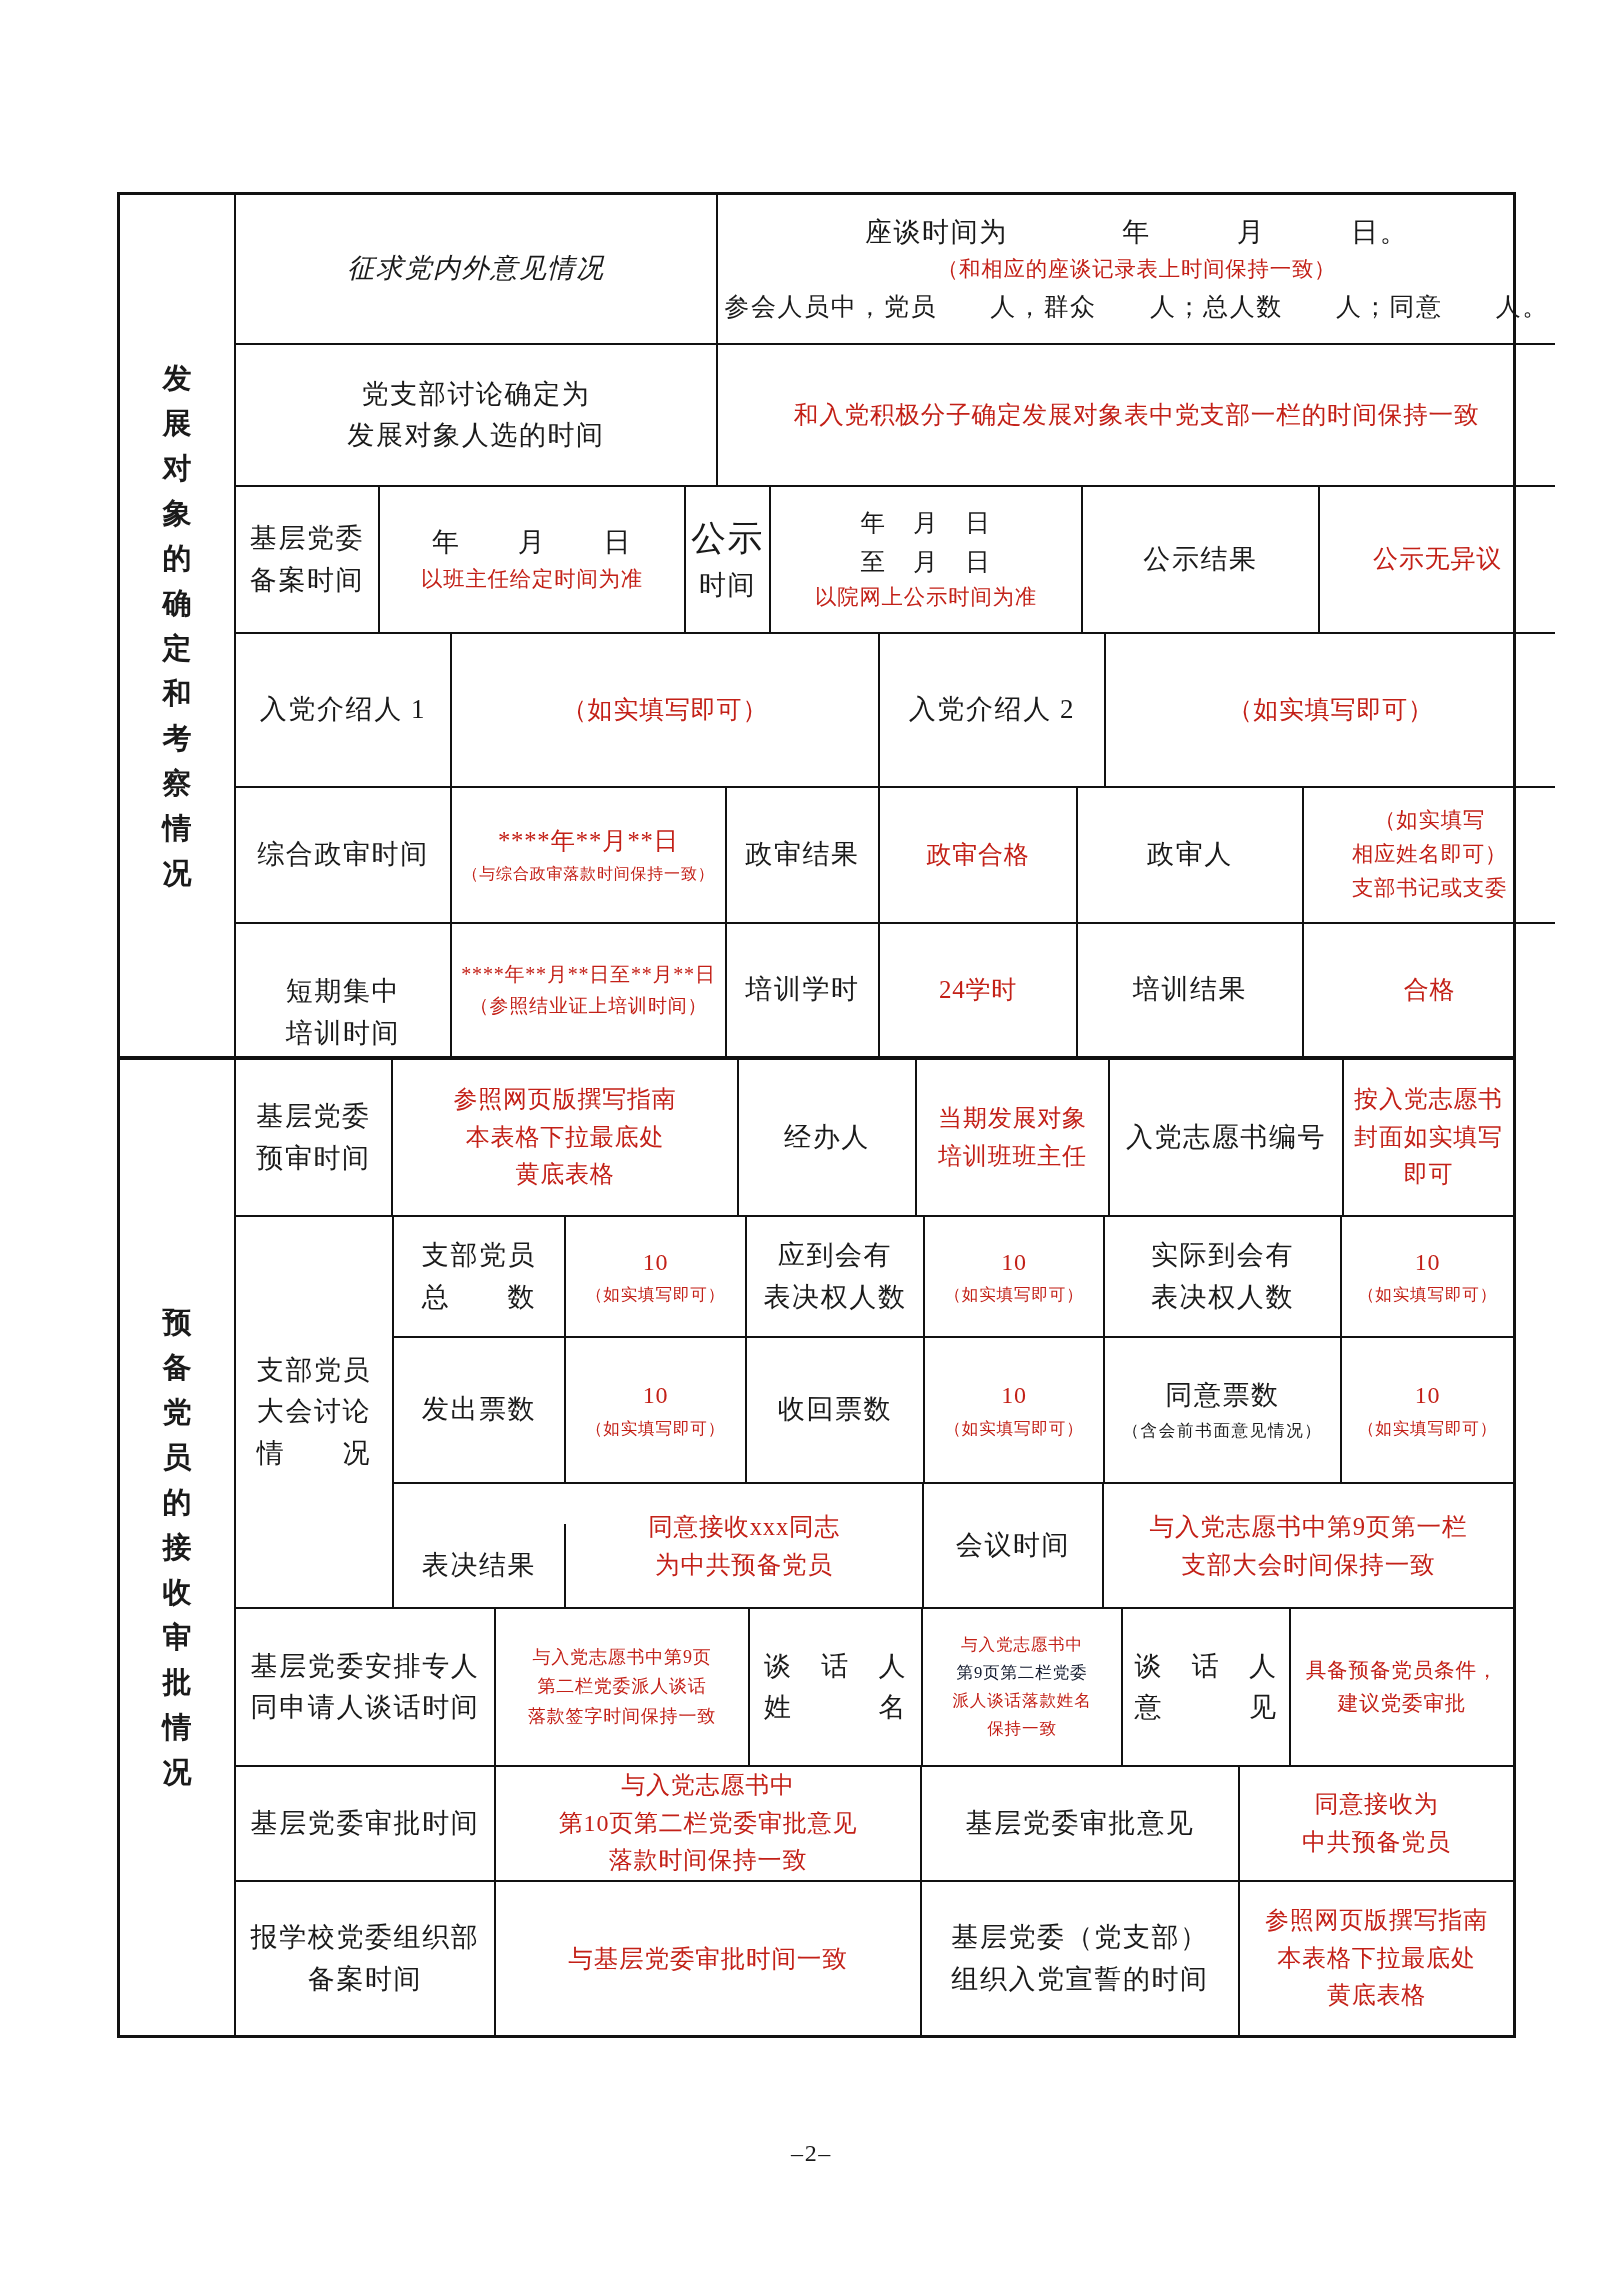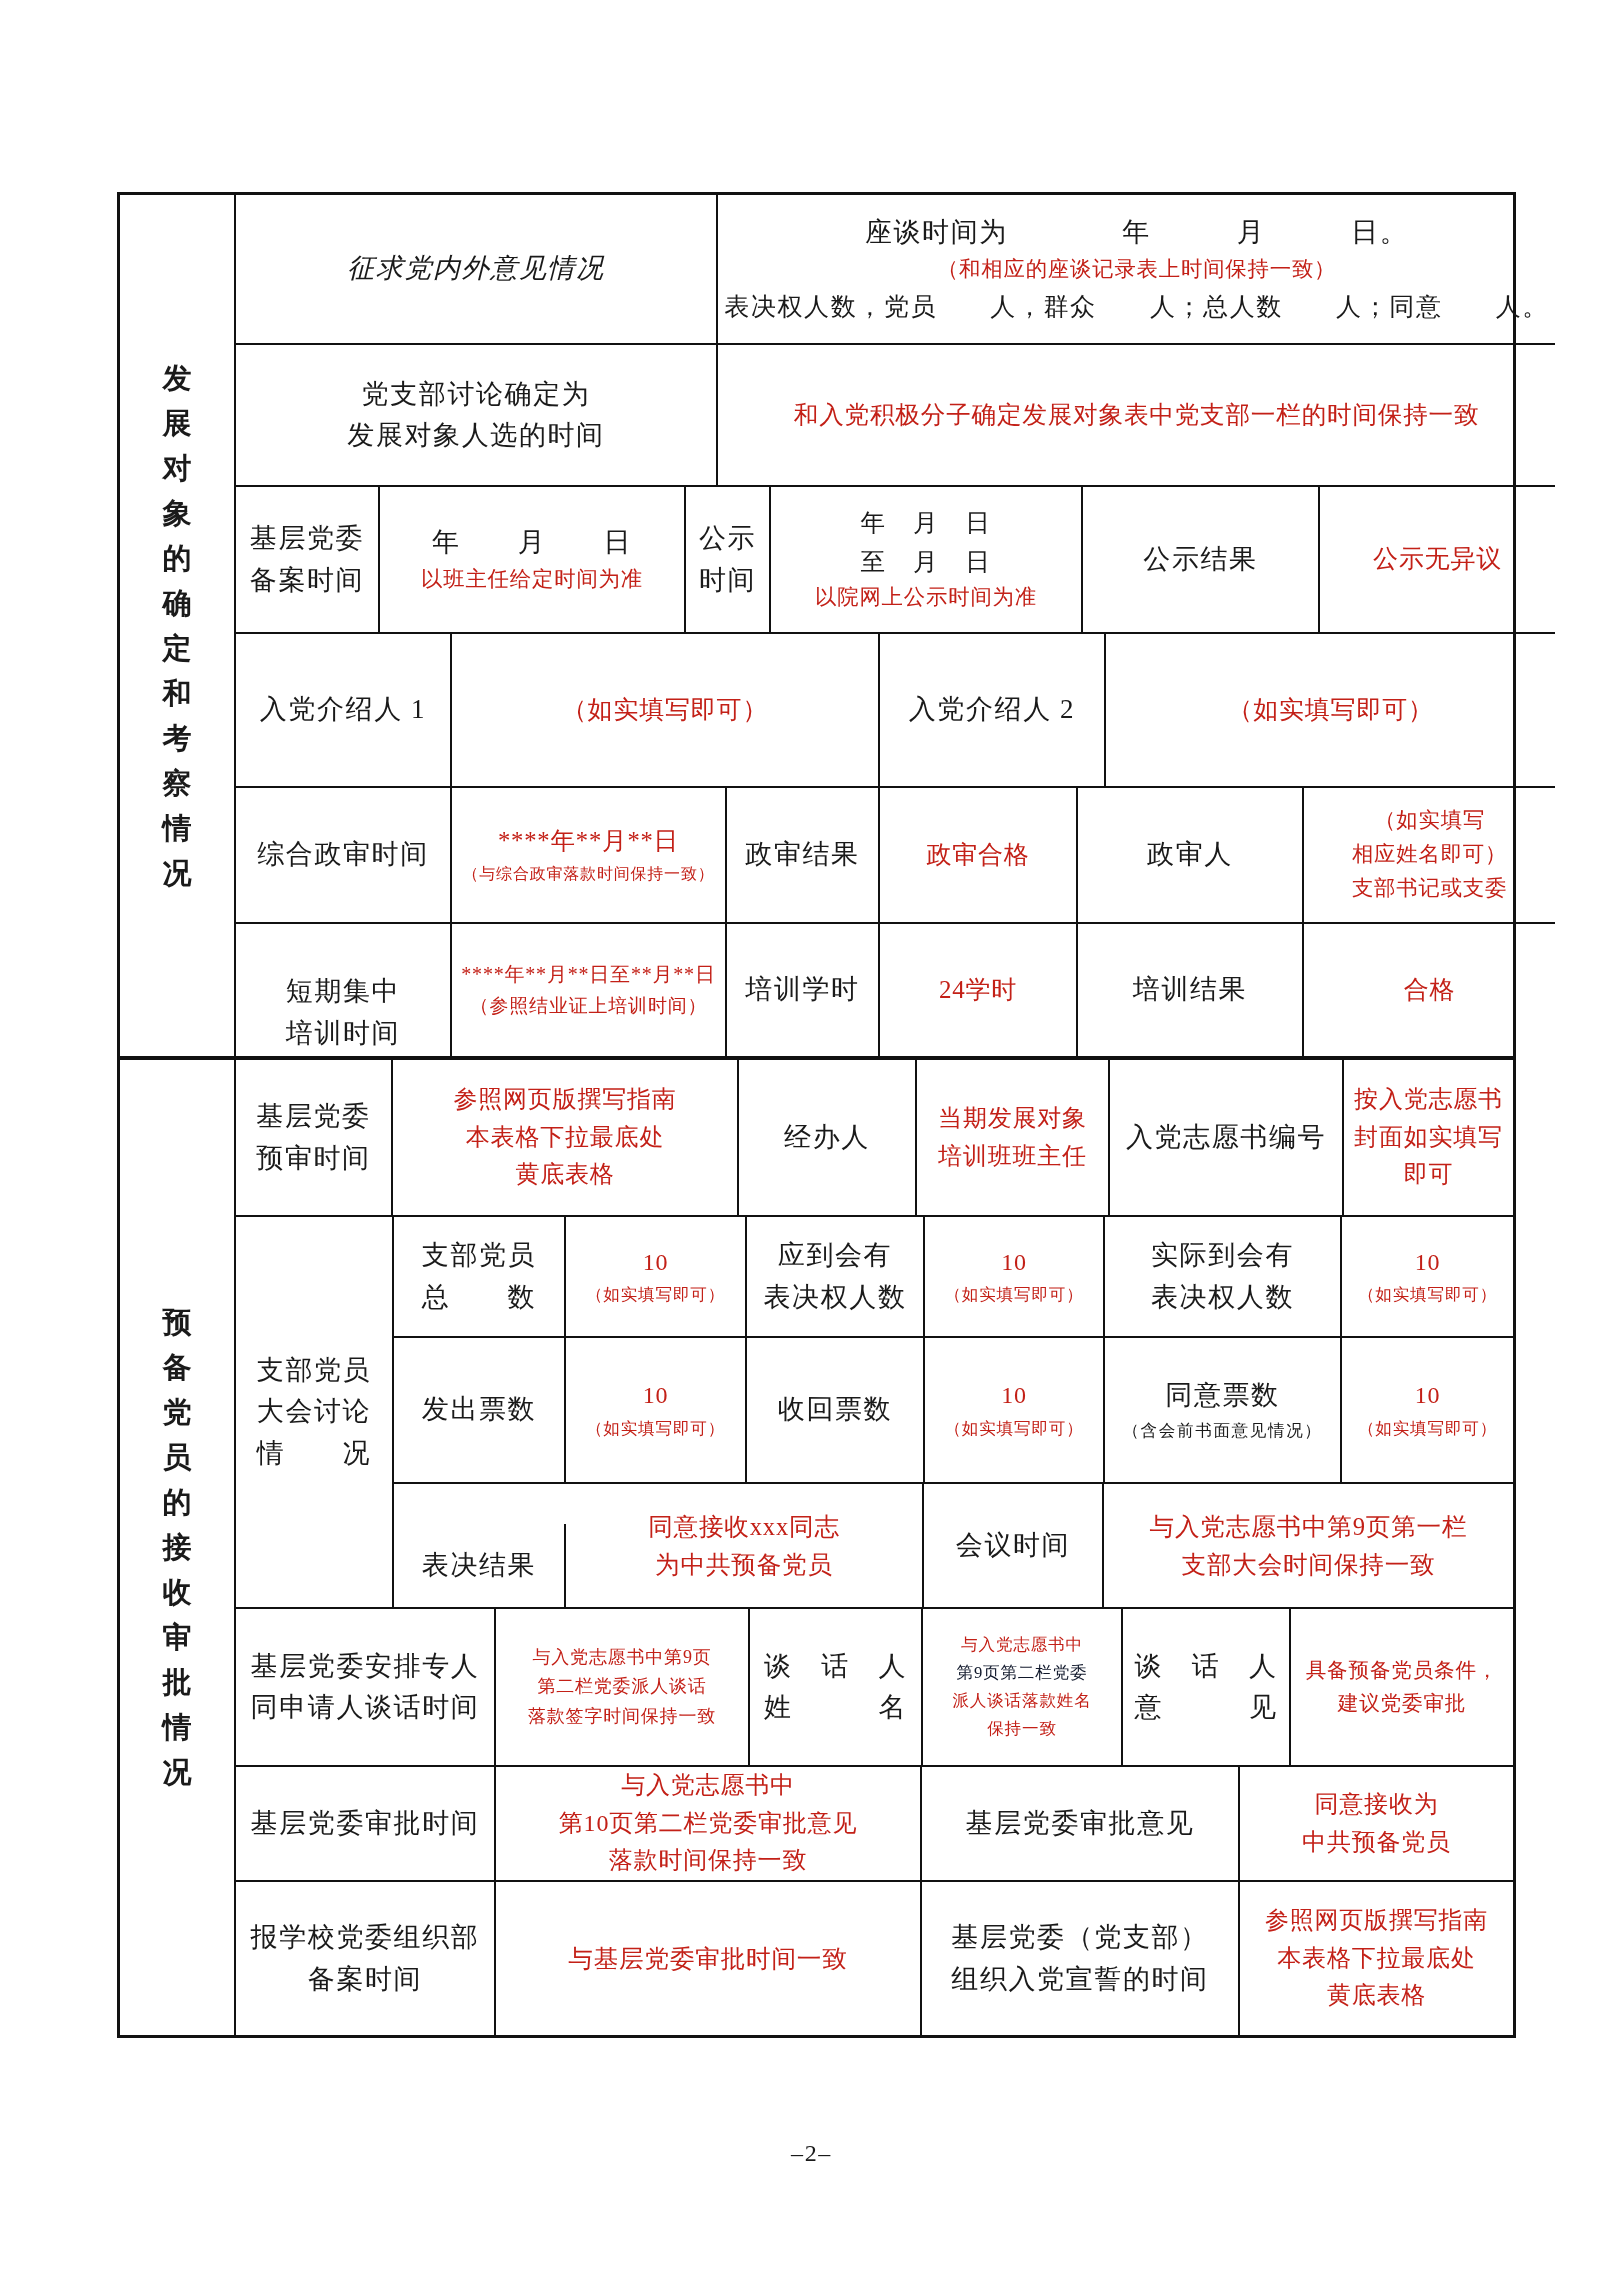--- a/index.html
+++ b/index.html
@@ -66,21 +66,21 @@
           <div class="ch">况</div>
         </div>
         <div class="rows">
           <div class="r" style="height: 148px;">
             <div class="c" style="width: 482px; min-width: 482px; font-style: italic;">
               <div class="ln blk" style="font-size: 27px; color: rgb(26, 26, 26);">征求党内外意见情况</div>
             </div>
             <div class="c flex1">
               <div class="ln blk" style="font-size: 27px; color: rgb(26, 26, 26);">座谈时间为　　　　年　　　月　　　日。</div>
               <div class="ln red" style="font-size: 21.4px; color: rgb(195, 32, 23);">（和相应的座谈记录表上时间保持一致）</div>
-              <div class="ln blk" style="font-size: 25px; color: rgb(26, 26, 26);">表决权人数，党员　　人，群众　　人；总人数　　人；同意　　人。</div>
+              <div class="ln blk" style="font-size: 25px; color: rgb(26, 26, 26);">参会人员中，党员　　人，群众　　人；总人数　　人；同意　　人。</div>
             </div>
           </div>
           <div class="r" style="height: 142px;">
             <div class="c" style="width: 482px; min-width: 482px;">
               <div class="ln blk" style="font-size: 27px; color: rgb(26, 26, 26);">党支部讨论确定为</div>
               <div class="ln blk" style="font-size: 27px; color: rgb(26, 26, 26);">发展对象人选的时间</div>
             </div>
             <div class="c flex1">
               <div class="ln red" style="font-size: 24.6px; color: rgb(195, 32, 23);">和入党积极分子确定发展对象表中党支部一栏的时间保持一致</div>
             </div>
@@ -88,21 +88,21 @@
           <div class="r" style="height: 147px;">
             <div class="c" style="width: 144px; min-width: 144px;">
               <div class="ln blk" style="font-size: 27px; color: rgb(26, 26, 26);">基层党委</div>
               <div class="ln blk" style="font-size: 27px; color: rgb(26, 26, 26);">备案时间</div>
             </div>
             <div class="c" style="width: 306px; min-width: 306px;">
               <div class="ln blk" style="font-size: 27px; color: rgb(26, 26, 26);">年　　月　　日</div>
               <div class="ln red" style="font-size: 21.4px; color: rgb(195, 32, 23);">以班主任给定时间为准</div>
             </div>
             <div class="c" style="width: 85px; min-width: 85px;">
-              <div class="ln blk" style="font-size: 27px; color: rgb(26, 26, 26);">公示</div>
+              <div class="ln blk" style="font-size: 35px; color: rgb(26, 26, 26);">公示</div>
               <div class="ln blk" style="font-size: 27px; color: rgb(26, 26, 26);">时间</div>
             </div>
             <div class="c" style="width: 312px; min-width: 312px;">
               <div class="ln blk" style="font-size: 24.6px; color: rgb(26, 26, 26);">年　月　日</div>
               <div class="ln blk" style="font-size: 24.6px; color: rgb(26, 26, 26);">至　月　日</div>
               <div class="ln red" style="font-size: 21.4px; color: rgb(195, 32, 23);">以院网上公示时间为准</div>
             </div>
             <div class="c" style="width: 237px; min-width: 237px;">
               <div class="ln blk" style="font-size: 27px; color: rgb(26, 26, 26);">公示结果</div>
             </div>

